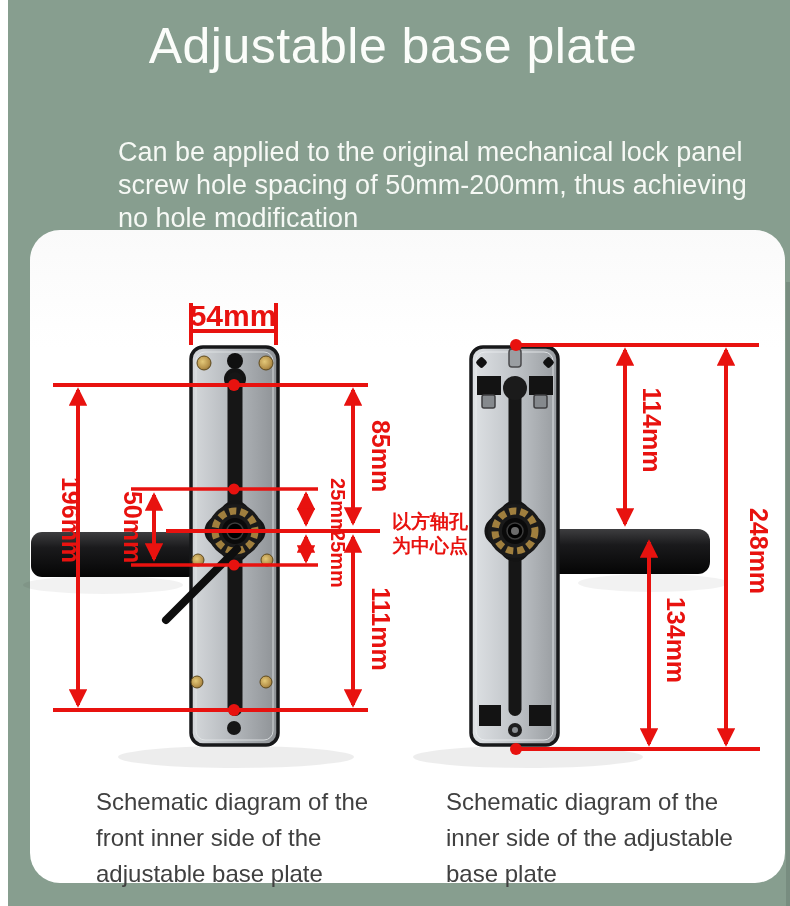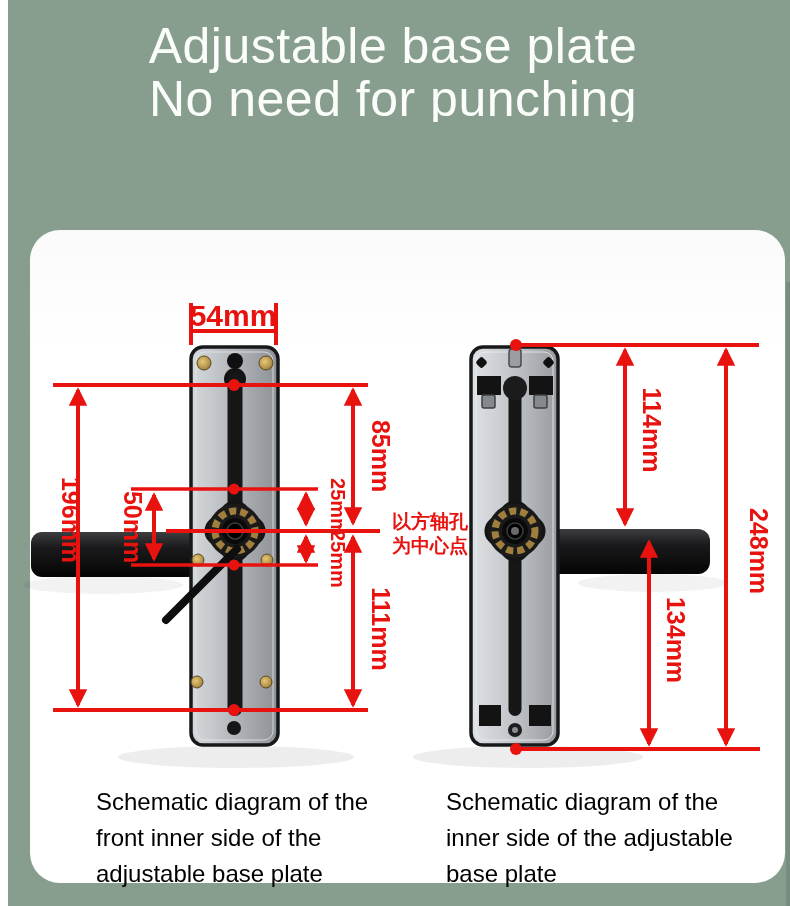--- a/index.html
+++ b/index.html
@@ -14,34 +14,34 @@
   .desc{position:absolute;left:110px;top:136px;width:660px;color:#f6f9f5;
         font-size:27px;line-height:33px;white-space:pre-line;}
   
   .panel{position:absolute;left:22px;top:230px;width:755px;height:653px;
          background:linear-gradient(#fafafa, #ffffff 18%);border-radius:30px;}
   .edge-shade{position:absolute;right:0;top:282px;width:12px;height:624px;
               background:rgba(45,58,48,0.16);}
   
   .diagram-svg{position:absolute;left:0;top:0;}
   
-  .caption{position:absolute;color:#000000;font-size:24px;line-height:36px;
+  .caption{position:absolute;color:#404040;font-size:24px;line-height:36px;
            white-space:pre-line;}
   .caption.left{left:88px;top:784px;width:300px;}
   .caption.right{left:438px;top:784px;width:310px;}
 </style>
 </head>
 <body>
 
 <div class="page">
 
   <div class="title1">Adjustable base plate</div>
-  <div class="title2-clip">
-    <div class="title2">No need for punching</div>
-  </div>
+  <div class="desc">Can be applied to the original mechanical lock panel
+screw hole spacing of 50mm-200mm, thus achieving
+no hole modification</div>
 
   <div class="panel"></div>
   <div class="edge-shade"></div>
 
   <svg class="diagram-svg" width="790" height="906" viewBox="0 0 790 906">
     <defs>
       <marker id="arr" viewBox="0 0 10 10" refX="8.5" refY="5" markerWidth="5" markerHeight="4.6" orient="auto-start-reverse">
         <path d="M0 0 L10 5 L0 10 z" fill="#e8120f"></path>
       </marker>
       <linearGradient id="plateGrad" x1="0" y1="0" x2="1" y2="0">

